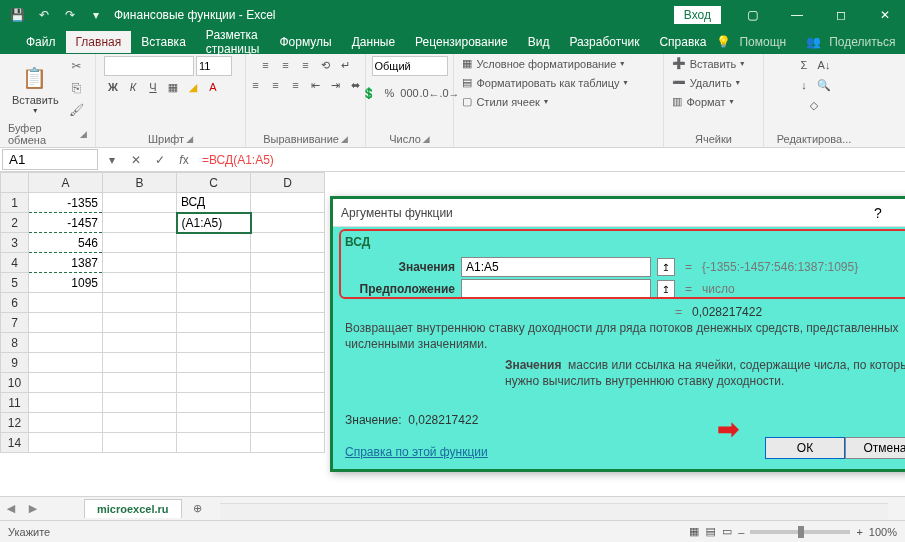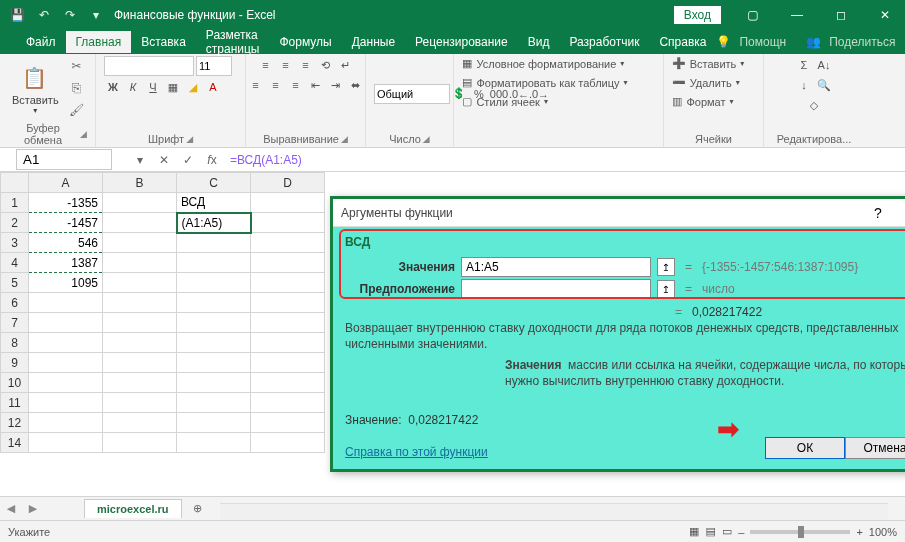--- a/index.html
+++ b/index.html
@@ -6,40 +6,40 @@
 body{background:#fff;width:905px;height:542px;overflow:hidden;position:relative}
 .titlebar{height:30px;background:#0c7a46;color:#fff;display:flex;align-items:center;font-size:12px}
 .qat{display:flex;align-items:center;gap:2px;padding:0 6px}
 .qat-btn{width:24px;height:24px;display:flex;align-items:center;justify-content:center;color:#fff;opacity:.9}
 .title-center{flex:1;color:#ffffff}
 .title-right{display:flex;align-items:center;gap:4px}
 .login-btn{background:#fff;color:#0c7a46;padding:2px 10px;font-size:12px;margin-right:8px}
 .win-btn{width:40px;height:30px;display:flex;align-items:center;justify-content:center;color:#fff}
 .ribbon-tabs{height:24px;background:#0c7a46;display:flex;align-items:center;padding-left:16px;font-size:12px}
 .rtab{padding:4px 10px;color:#fff;cursor:pointer}
-.rtab.active{background:#f3f3f3;color:#15803d}
+.rtab.active{background:#f3f3f3;color:#7f1d1d}
 .rtab.file{color:#fff}
 .share-area{margin-left:auto;display:flex;align-items:center;gap:8px;padding-right:12px;color:#c0dcc9}
 .ribbon-body{height:94px;background:#f3f3f3;border-bottom:1px solid #d4d4d4;display:flex}
 .rgroup{border-right:1px solid #e0e0e0;padding:2px 8px 0;display:flex;flex-direction:column;justify-content:space-between}
 .rgroup-content{flex:1;display:flex;align-items:center;gap:4px}
-.rgroup-label{font-size:11px;color:#666;text-align:center;padding:2px 0;display:flex;align-items:center;justify-content:center;gap:2px}
+.rgroup-label{font-size:11px;color:#666;text-align:left;padding:2px 0;display:flex;align-items:center;justify-content:center;gap:2px}
 .big-btn{display:flex;flex-direction:column;align-items:center;padding:2px 4px;font-size:11px;color:#444}
 .big-btn .ico{width:32px;height:32px;display:flex;align-items:center;justify-content:center;font-size:20px}
 .small-stack{display:flex;flex-direction:column;gap:2px}
 .small-btn{width:20px;height:20px;display:flex;align-items:center;justify-content:center;font-size:12px;color:#666}
 .font-row{display:flex;align-items:center;gap:2px}
 .fsel{border:1px solid #c8c8c8;background:#fff;font-size:11px;padding:1px 2px;height:20px}
 .fsel.name{width:90px}
 .fsel.size{width:36px}
 .mini-btn{width:18px;height:18px;display:flex;align-items:center;justify-content:center;font-size:11px;color:#555;border:1px solid transparent}
 .formula-bar{height:24px;background:#fff;border-bottom:1px solid #d4d4d4;display:flex;align-items:center;font-size:12px}
-.name-box{width:96px;border:1px solid #c8c8c8;padding:2px 6px;margin:16px;background:#fff}
+.name-box{width:96px;border:1px solid #c8c8c8;padding:2px 6px;margin:2px;background:#fff}
 .fb-btn{width:24px;height:22px;display:flex;align-items:center;justify-content:center;color:#666}
-.fb-formula{flex:1;padding:2px 6px;color:#8b5cf6}
+.fb-formula{flex:1;padding:2px 6px;color:#ef4444}
 .grid-area{position:relative;height:308px;background:#fff;overflow:hidden}
 table.sheet{border-collapse:collapse;font-size:12px}
 .sheet th,.sheet td{border:1px solid #d4d4d4;height:20px;padding:0 4px;text-align:right}
 .sheet th{background:#f0f0f0;font-weight:normal;color:#333;text-align:center}
 .sheet .rowh{background:#f0f0f0;text-align:center;width:28px}
 .sheet .corner{background:#f0f0f0;width:28px}
 .sheet td{width:74px;background:#fff}
 .marching{border:1.5px dashed #217346!important}
 .cell-left{text-align:left!important}
 .dialog{position:absolute;left:330px;top:196px;width:610px;height:276px;background:#5eead4;border:3px solid #15803d;box-shadow:2px 2px 8px rgba(0,0,0,.3);font-size:12px}
@@ -181,21 +181,21 @@
         <div class="mini-btn">⬌</div>
       </div>
     </div>
     <div class="rgroup-label">
         <span>Выравнивание</span>
         <span class="corner-exp">◢</span>
       </div>
   </div>
 
   <div class="rgroup" style="width:88px">
-    <div class="rgroup-content" style="flex-direction:row;gap:0">
+    <div class="rgroup-content" style="flex-direction:column;gap:8px">
       <input class="fsel" style="width: 76px;" value="Общий">
       <div class="font-row">
         <div class="mini-btn">💲</div>
         <div class="mini-btn">%</div>
         <div class="mini-btn">000</div>
         <div class="mini-btn">.0←</div>
         <div class="mini-btn">.0→</div>
       </div>
     </div>
     <div class="rgroup-label">

